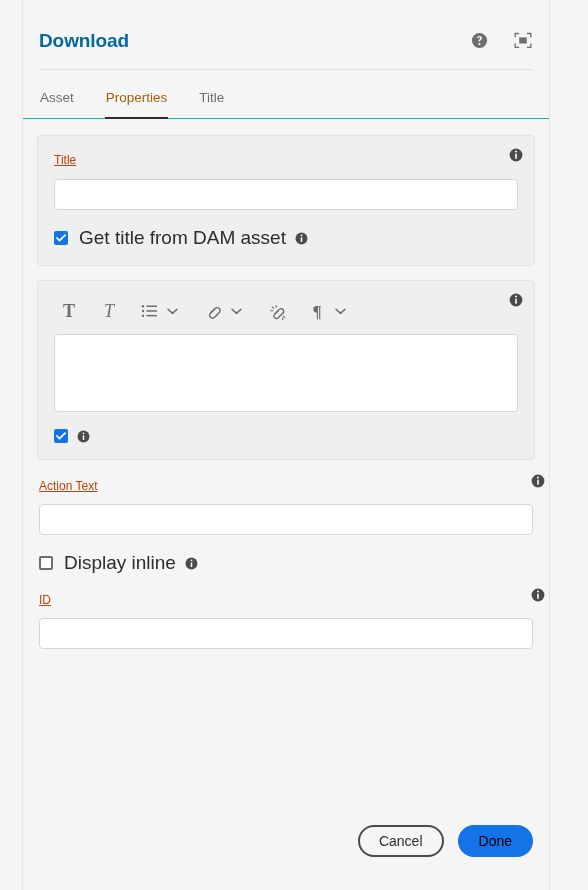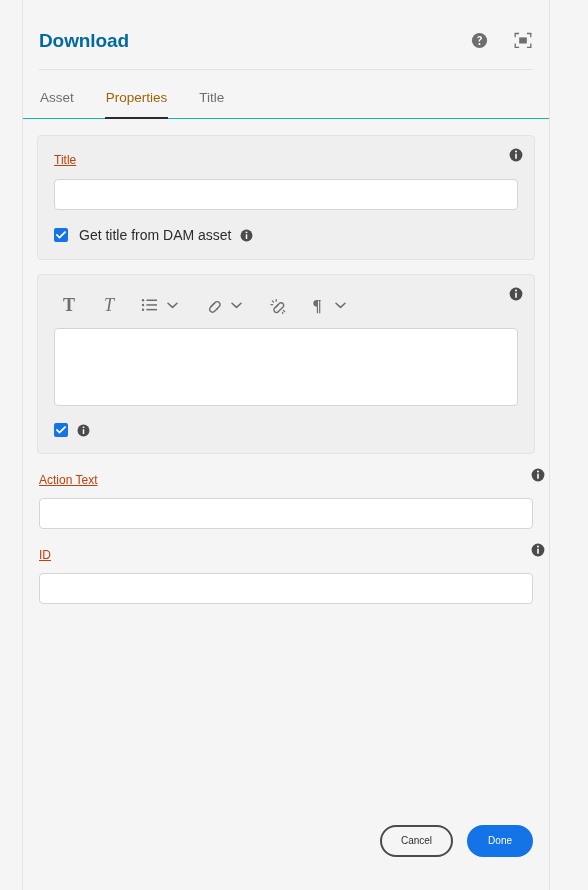--- a/index.html
+++ b/index.html
@@ -173,21 +173,21 @@
     height: 14px;
     border-radius: 2px;
     flex: 0 0 auto;
     cursor: pointer;
     position: relative;
   }
   .cbox.on { background: #1473e6; border: none; }
   .cbox.off { background: #ffffff; border: 2px solid #6e6e6e; }
   .cbox.on svg { position: absolute; left: 2px; top: 3px; }
   .check-label {
-    font-size: 14px;
+    font-size: 19px;
     color: #2c2c2c;
     margin-left: 11px;
     white-space: nowrap;
   }
   .check-row .info-ic { margin-left: 9px; }
 
   
   .rte-toolbar {
     display: flex;
     align-items: center;
@@ -252,39 +252,39 @@
   .footer {
     flex: 0 0 auto;
     display: flex;
     justify-content: flex-end;
     align-items: center;
     gap: 14px;
     padding: 0 16px 33px 16px;
   }
   .btn {
     font-family: "Liberation Sans", sans-serif;
-    font-size: 10px;
+    font-size: 14px;
     border-radius: 16px;
     height: 32px;
     padding: 0 19px;
     cursor: pointer;
     line-height: 1;
     display: inline-flex;
     align-items: center;
     justify-content: center;
   }
   .btn-secondary {
     background: transparent;
     border: 2px solid #4b4b4b;
     color: #2c2c2c;
   }
   .btn-cta {
     background: #1473e6;
     border: 2px solid #1473e6;
-    color: #ffffff;
+    color: #000000;
   }
 </style>
 </head>
 <body>
 
 <div class="dialog">
 
   <div class="header">
     <div class="header-row">
       <div class="dialog-title">Download</div>
@@ -434,20 +434,29 @@
     </div>
 
     <div class="loose-field">
       <svg class="info-ic loose-info" width="14" height="14" viewBox="0 0 14 14">
         <circle cx="7" cy="7" r="6.4" fill="#4b4b4b"></circle>
         <rect x="6.2" y="5.7" width="1.6" height="5" fill="#ffffff"></rect>
         <circle cx="7" cy="3.6" r="1" fill="#ffffff"></circle>
       </svg>
       <div class="field-label">Action Text</div>
       <input class="text-input" type="text" placeholder="" style="">
+      <div class="check-row">
+        <span class="cbox off"></span>
+        <span class="check-label">Display inline</span>
+        <svg class="info-ic" width="13" height="13" viewBox="0 0 14 14">
+          <circle cx="7" cy="7" r="6.4" fill="#4b4b4b"></circle>
+          <rect x="6.2" y="5.7" width="1.6" height="5" fill="#ffffff"></rect>
+          <circle cx="7" cy="3.6" r="1" fill="#ffffff"></circle>
+        </svg>
+      </div>
     </div>
 
     <div class="loose-field" style="">
       <svg class="info-ic loose-info" width="14" height="14" viewBox="0 0 14 14">
         <circle cx="7" cy="7" r="6.4" fill="#4b4b4b"></circle>
         <rect x="6.2" y="5.7" width="1.6" height="5" fill="#ffffff"></rect>
         <circle cx="7" cy="3.6" r="1" fill="#ffffff"></circle>
       </svg>
       <div class="field-label">ID</div>
       <input class="text-input" type="text" placeholder="" style="">

